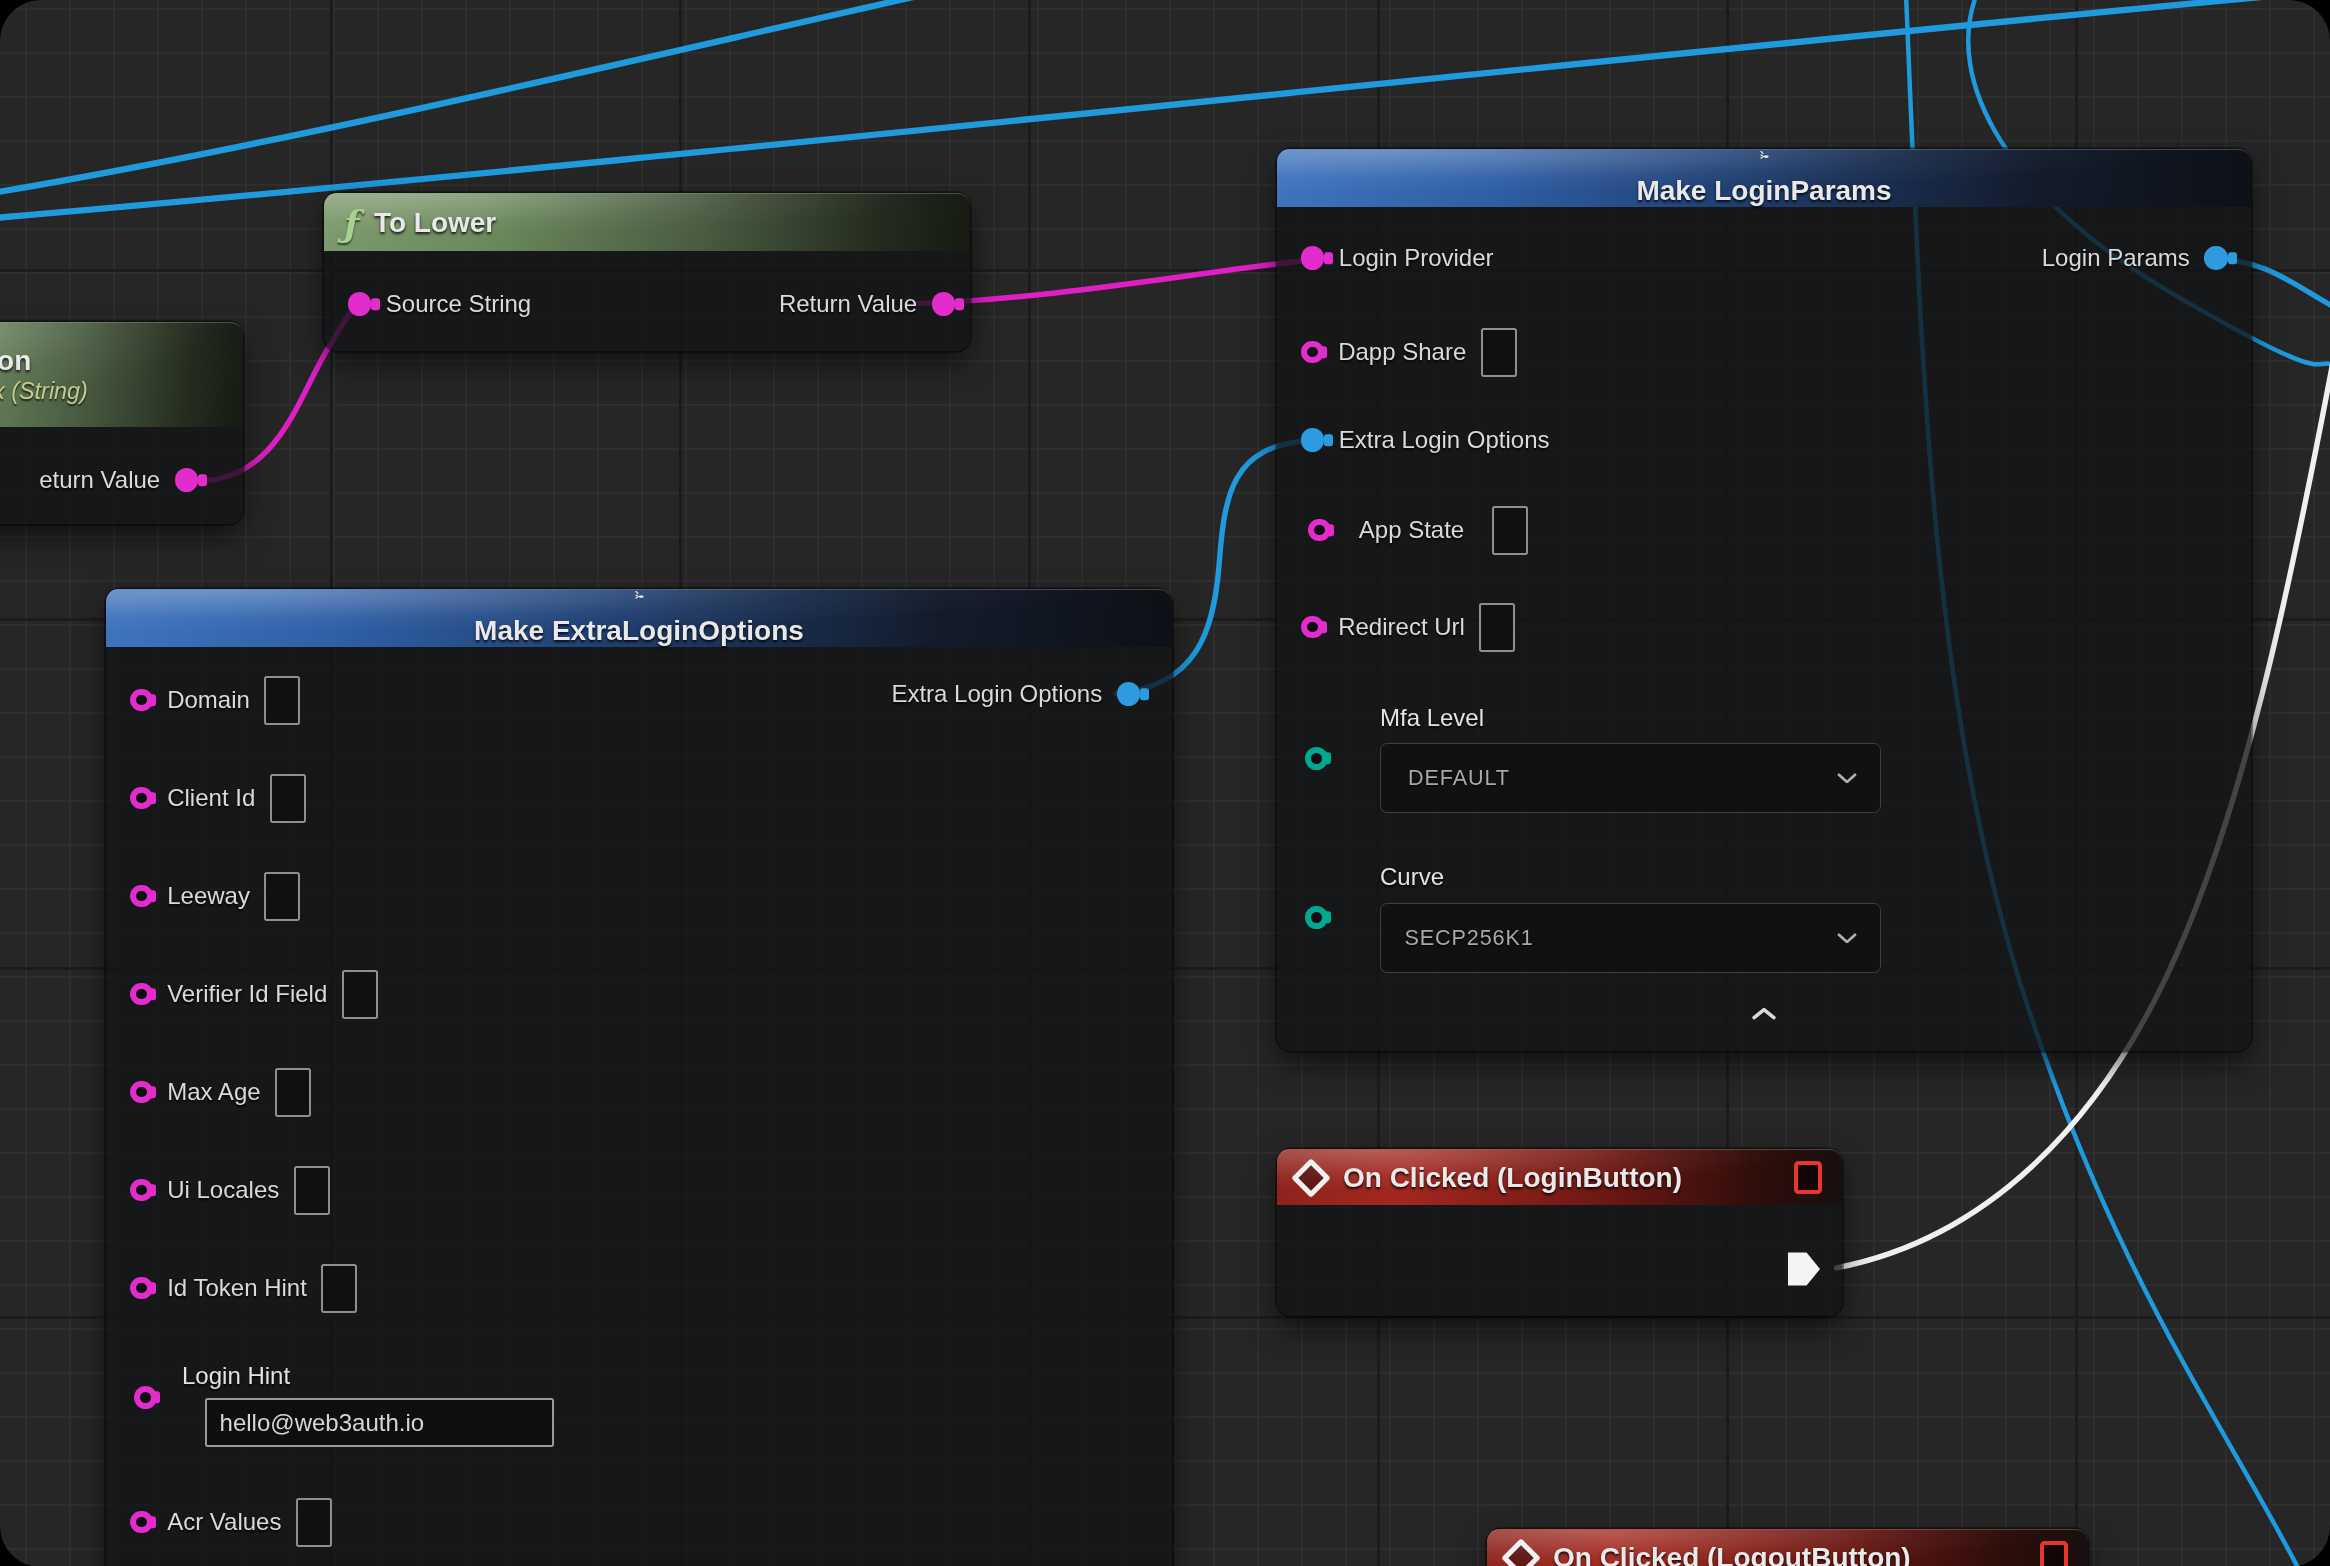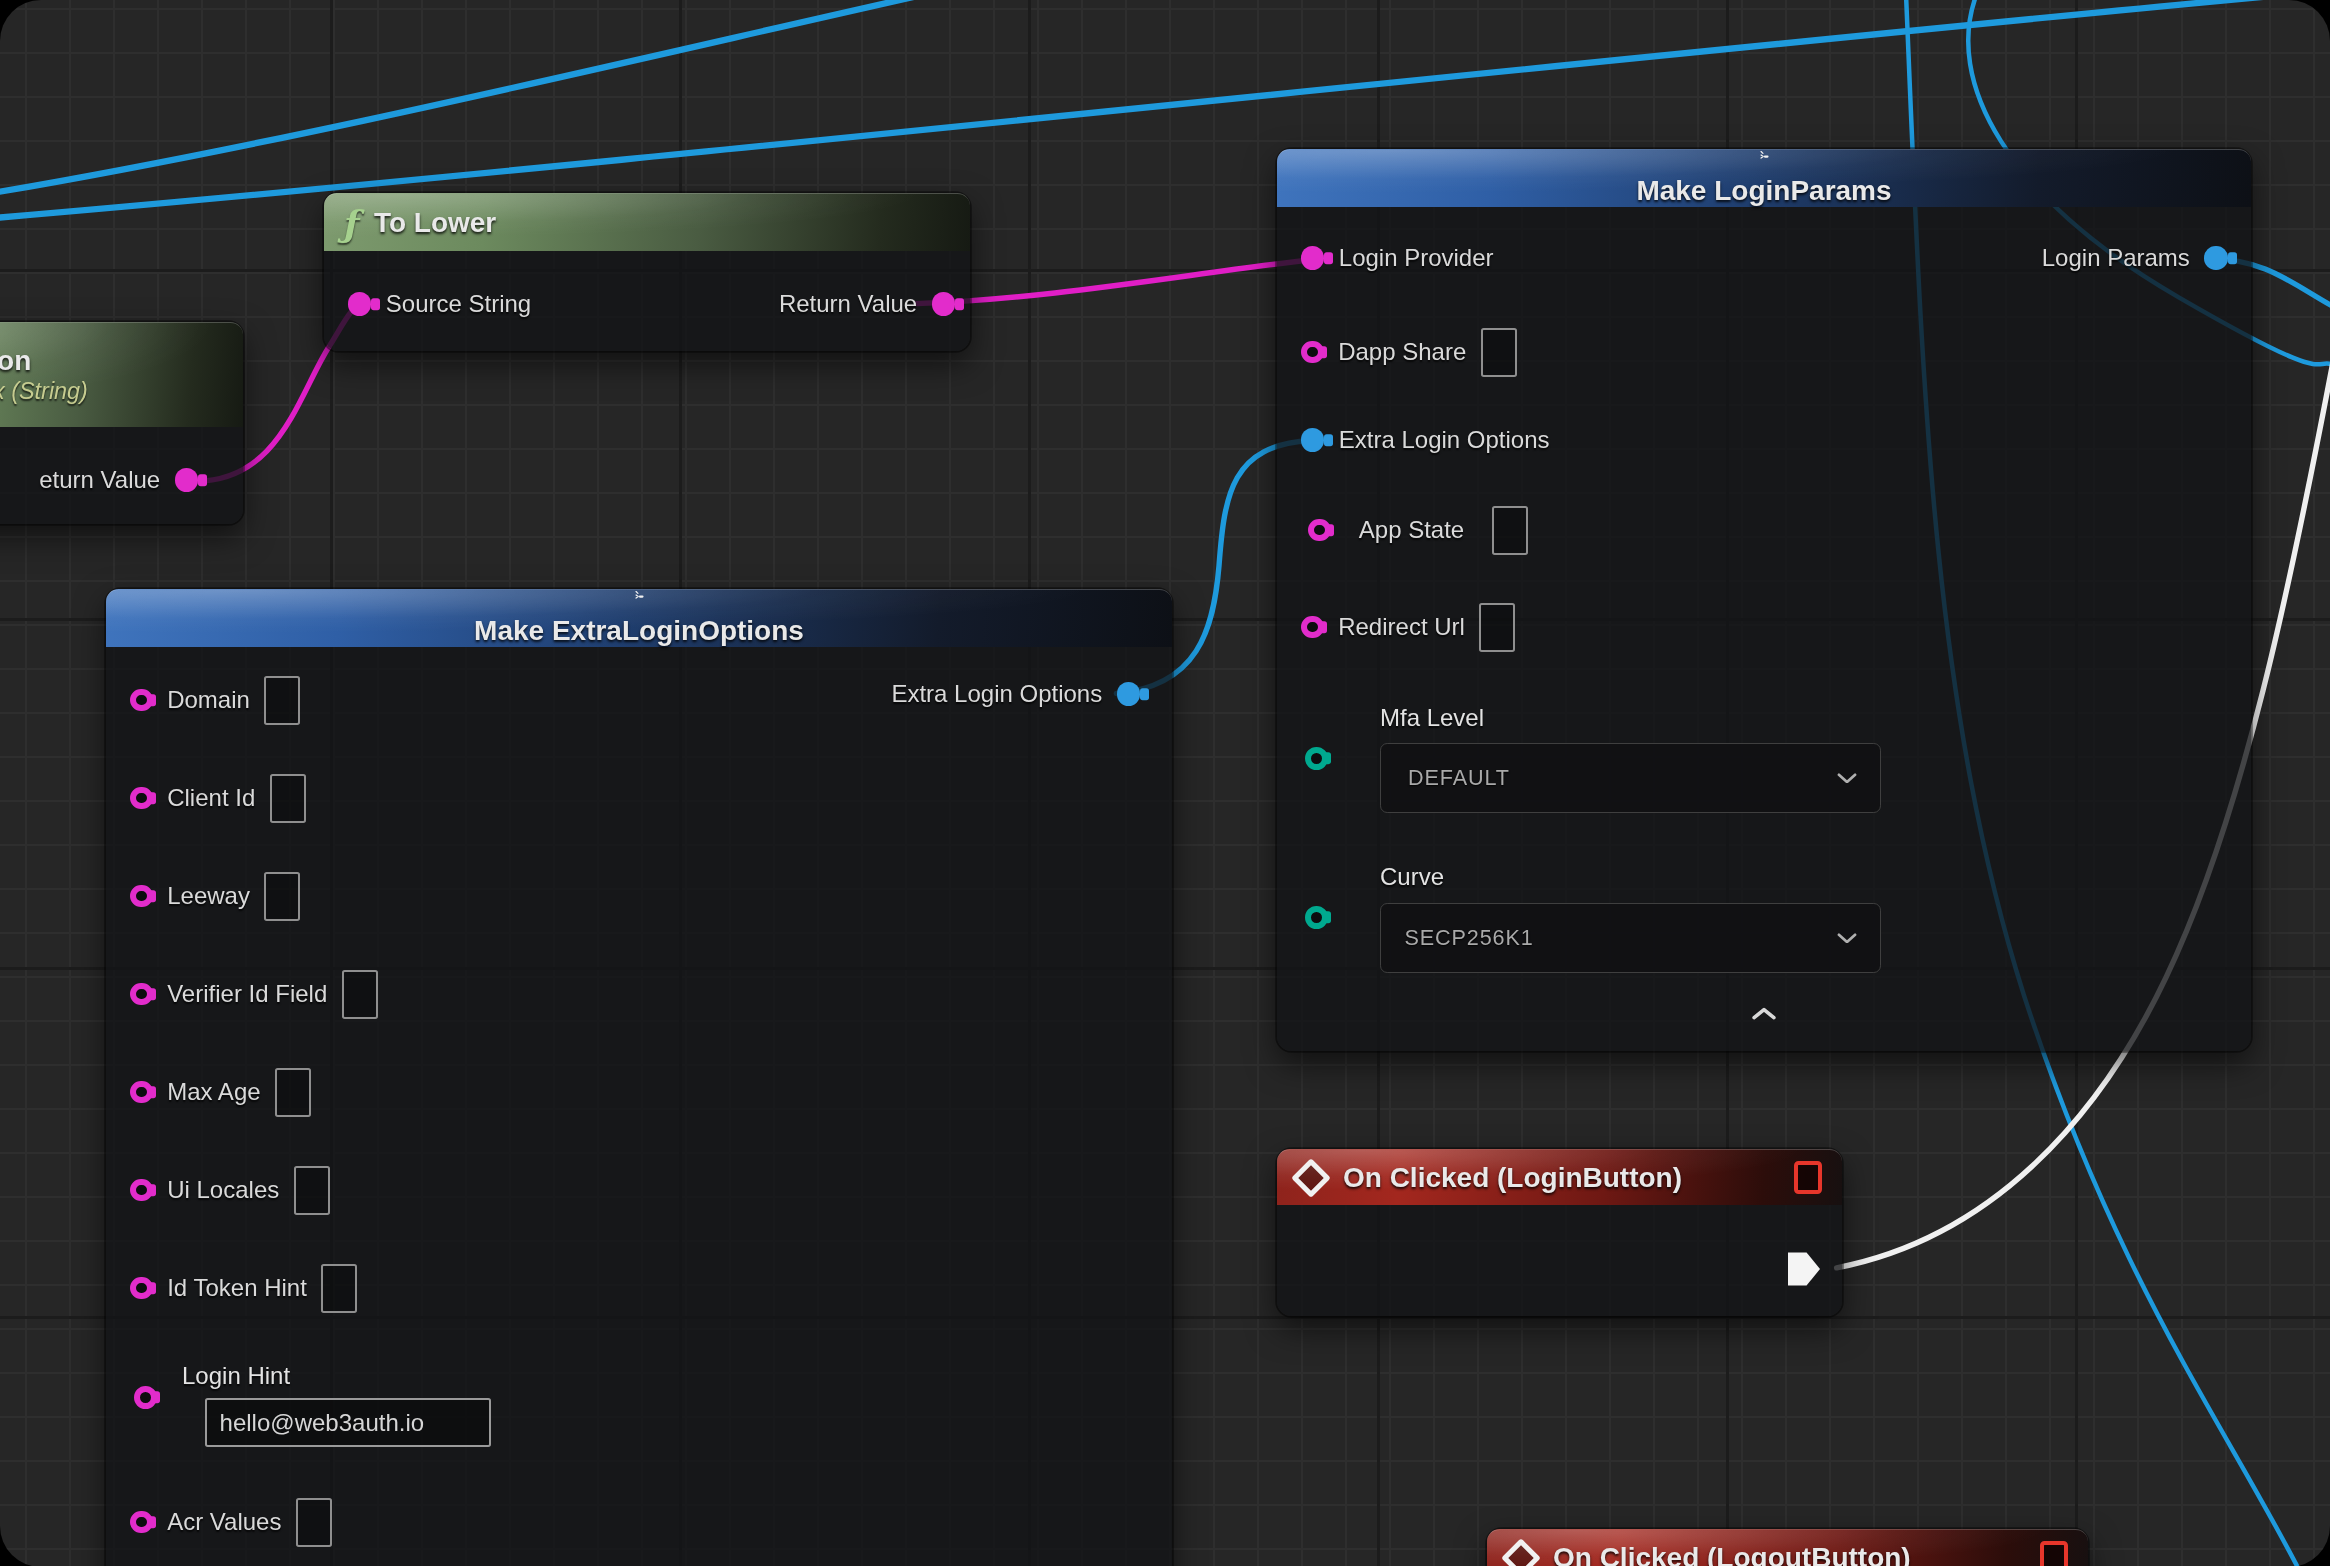--- a/index.html
+++ b/index.html
@@ -158,21 +158,21 @@
       <span class="strbox"></span>
     </div>
     <div class="row" style="top:674px;left:24px;">
       <span class="pin hollow" style="--c: #e22ccb;"></span>
       <span class="lbl">Id Token Hint</span>
       <span class="strbox"></span>
     </div>
 
     <span class="fieldlbl" style="left:76px;top:773px;">Login Hint</span>
     <span class="pin hollow abs" style="left: 28px; top: 797px; --c: #e22ccb;"></span>
-    <input class="textbox" style="left: 99px; top: 809px; width: 286px;" value="hello@web3auth.io">
+    <input class="textbox" style="left: 99px; top: 809px; width: 349px;" value="hello@web3auth.io">
 
     <div class="row" style="top:908px;left:24px;">
       <span class="pin hollow" style="--c: #e22ccb;"></span>
       <span class="lbl">Acr Values</span>
       <span class="strbox"></span>
     </div>
 
     <div class="row out" style="top:80px;right:32px;">
       <span class="pin filled" style="--c: #2e9ae0;"></span>
       <span class="lbl">Extra Login Options</span>

